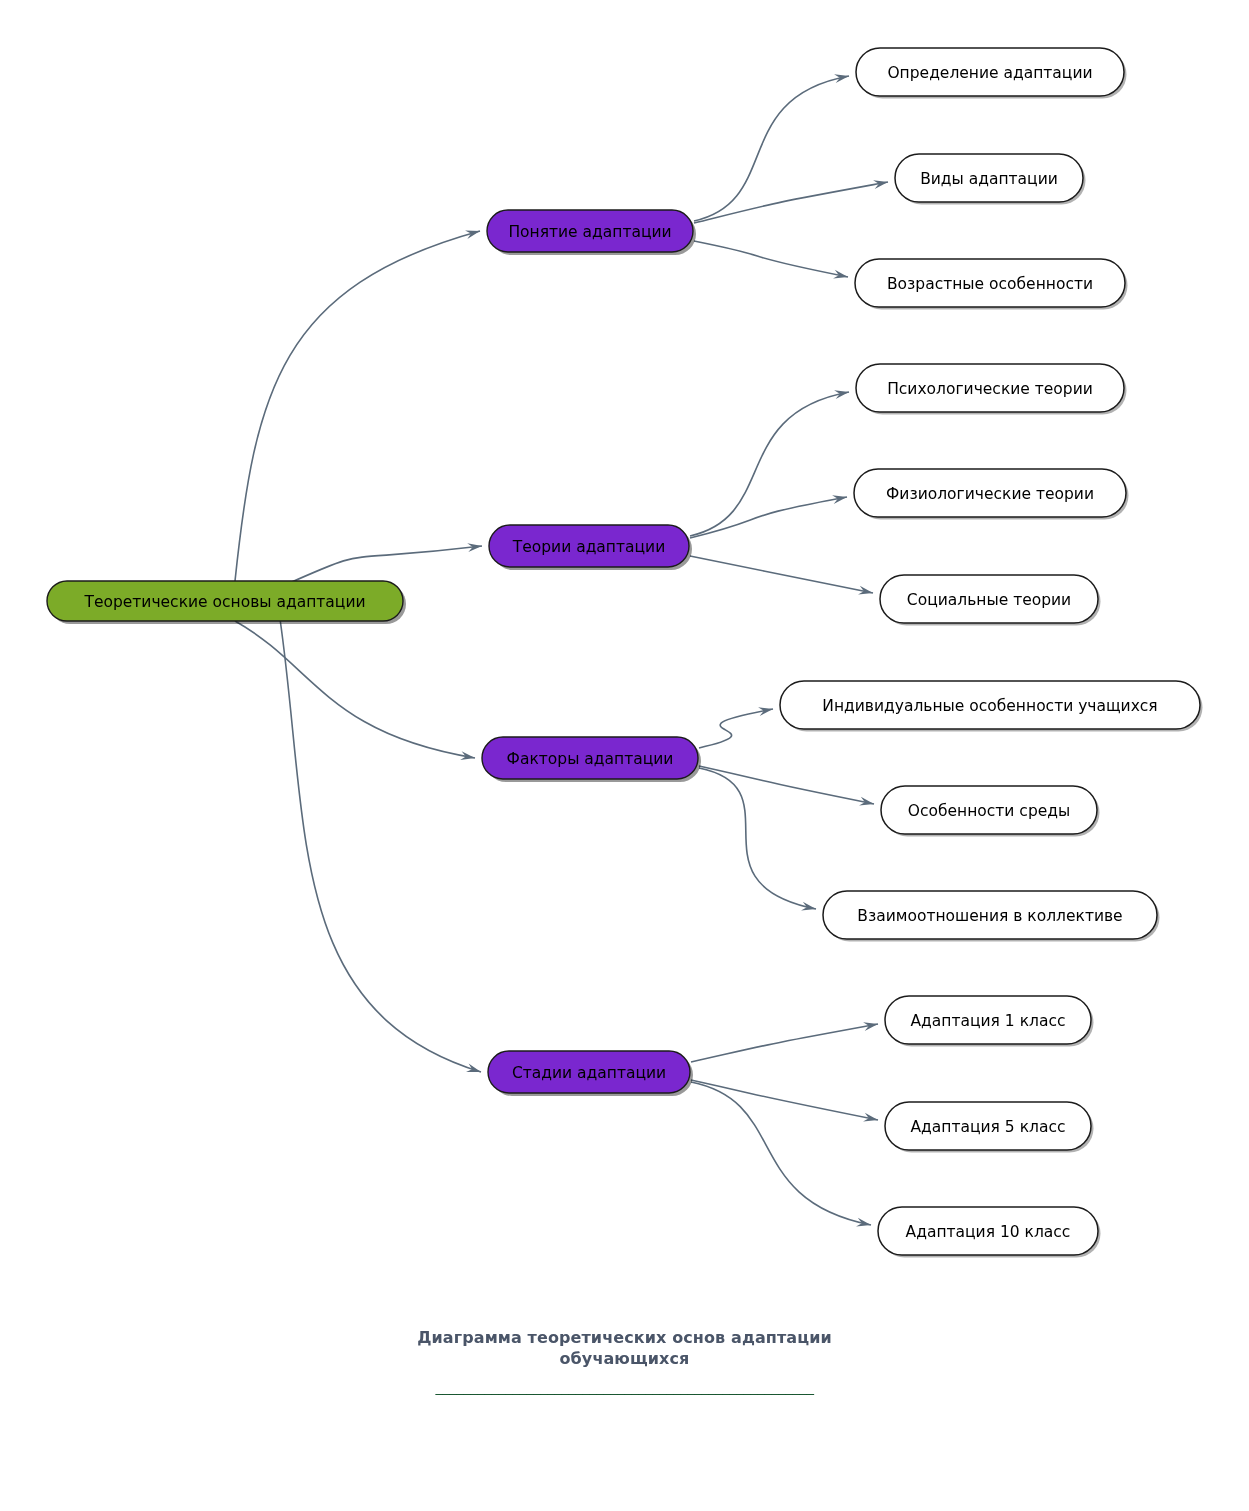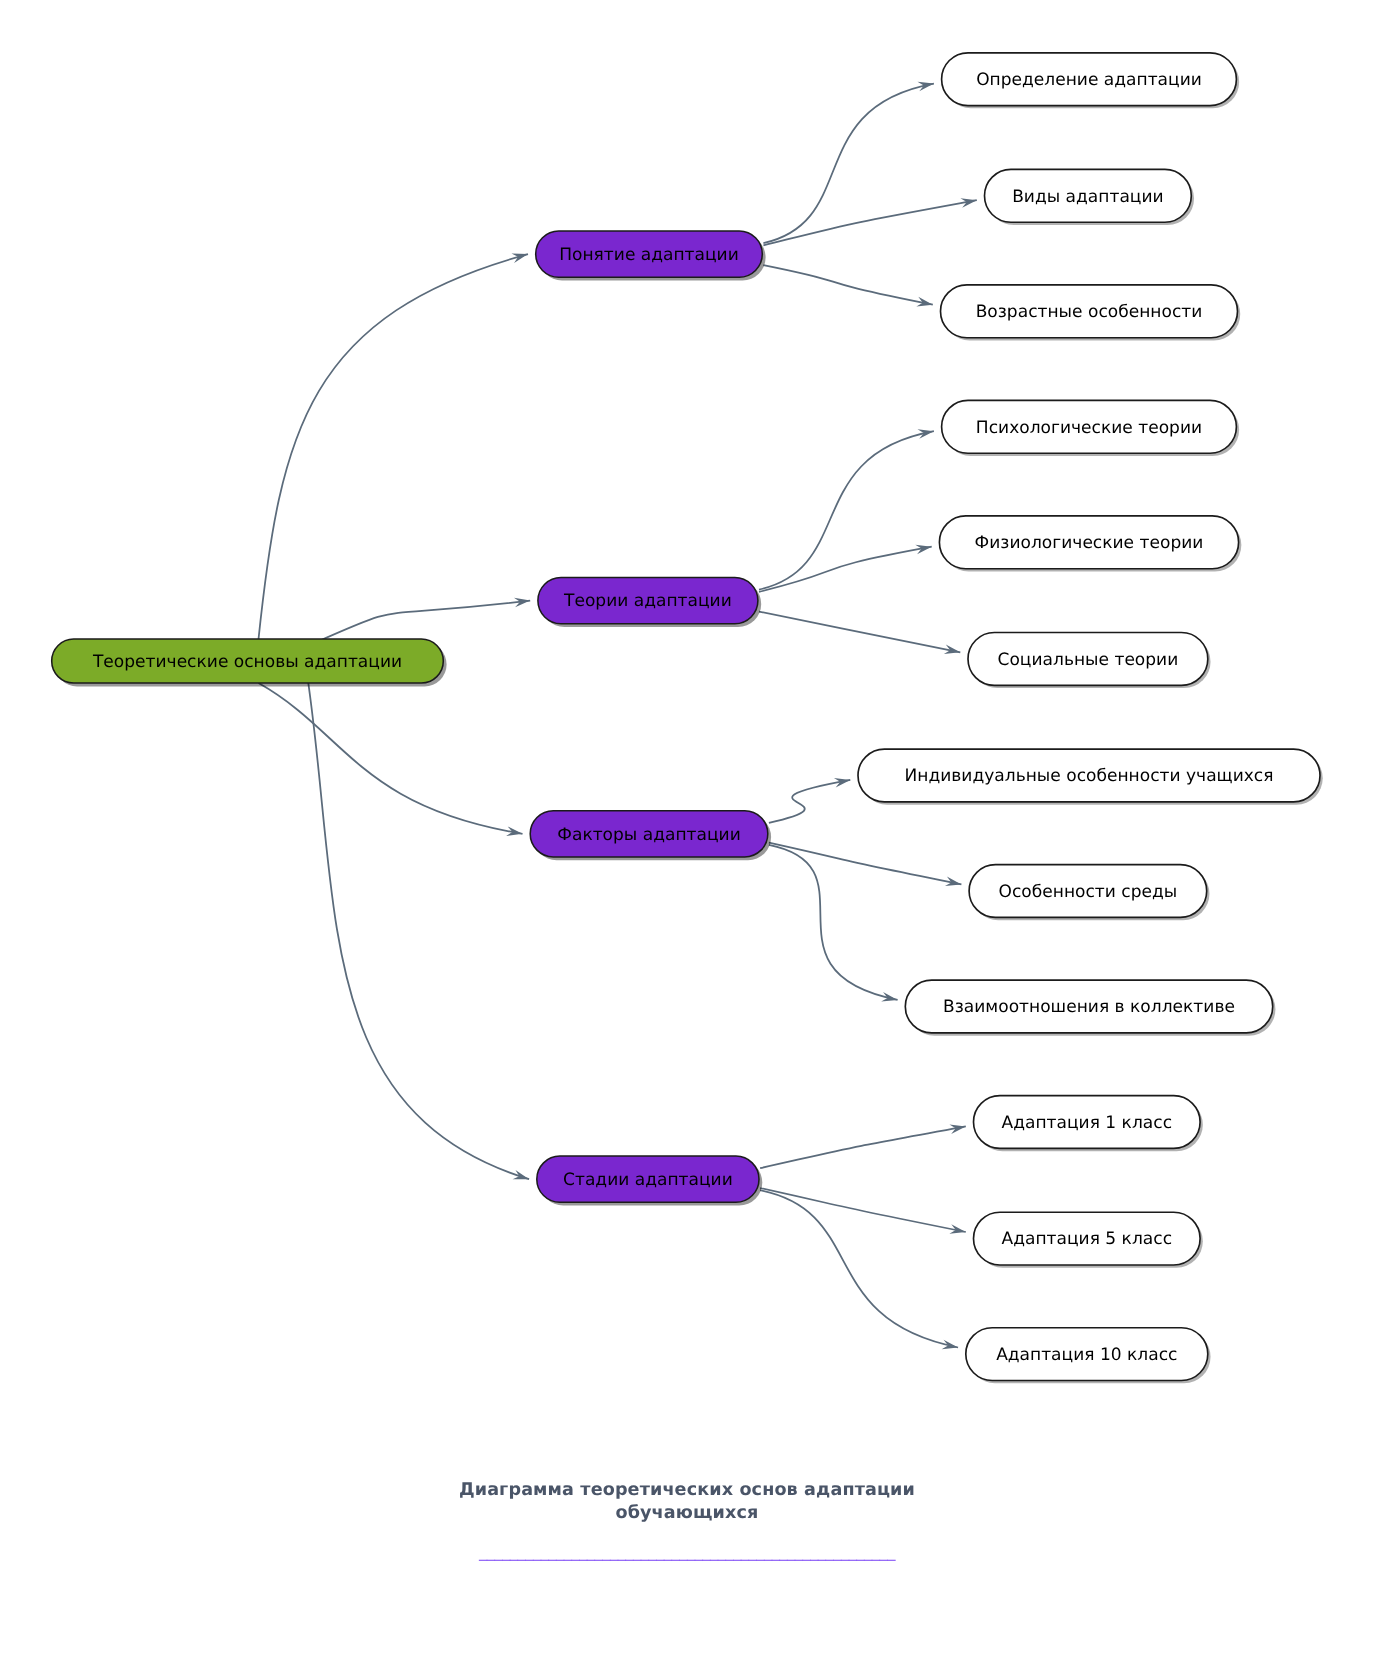--- a/index.html
+++ b/index.html
@@ -63,26 +63,26 @@
     text-align: center;
   }
   #diagram-title {
     font-family: "DejaVu Sans", sans-serif;
     font-weight: bold;
     font-size: 16px;
     color: #4a5568;
     line-height: 21px;
     letter-spacing: 0.1px;
     white-space: pre-line;
-    margin: 16px;
+    margin: 0;
   }
   #footer-divider {
     font-family: "DejaVu Sans", sans-serif;
     font-size: 15px;
-    color: #8b5cf6;
+    color: #14532d;
     letter-spacing: -0.5px;
     margin: 8px 0 0 0;
     line-height: 18px;
     overflow: hidden;
     white-space: nowrap;
   }
   #copyright {
     font-family: "DejaVu Sans", sans-serif;
     font-size: 19.5px;
     color: #5a6878;

